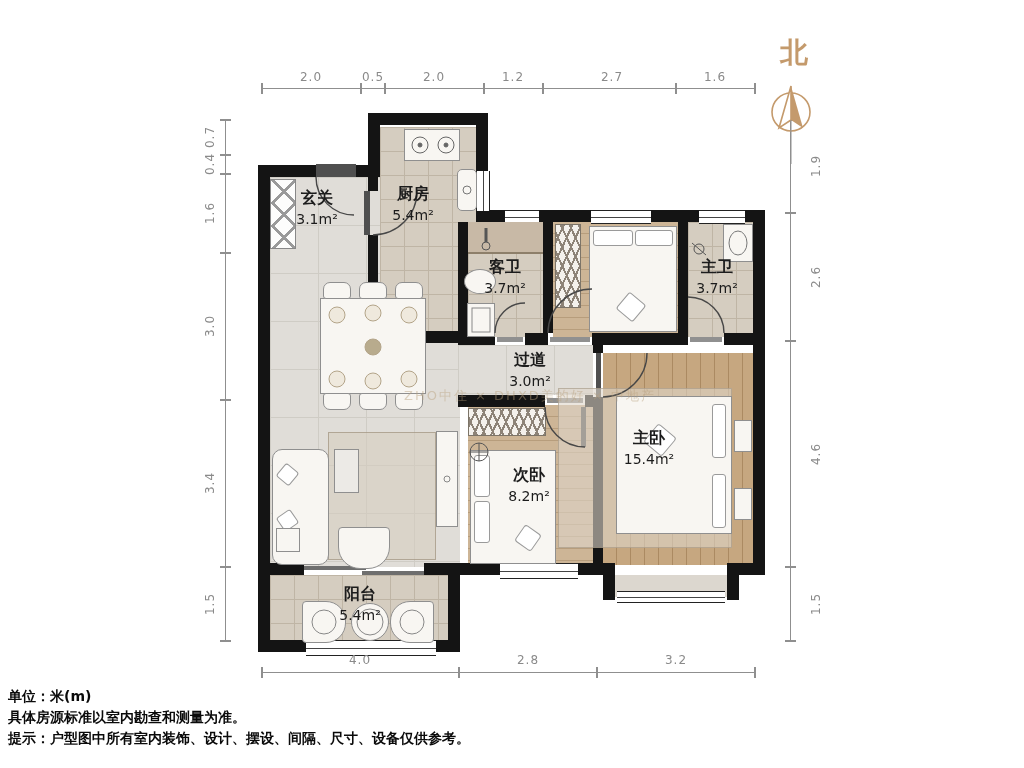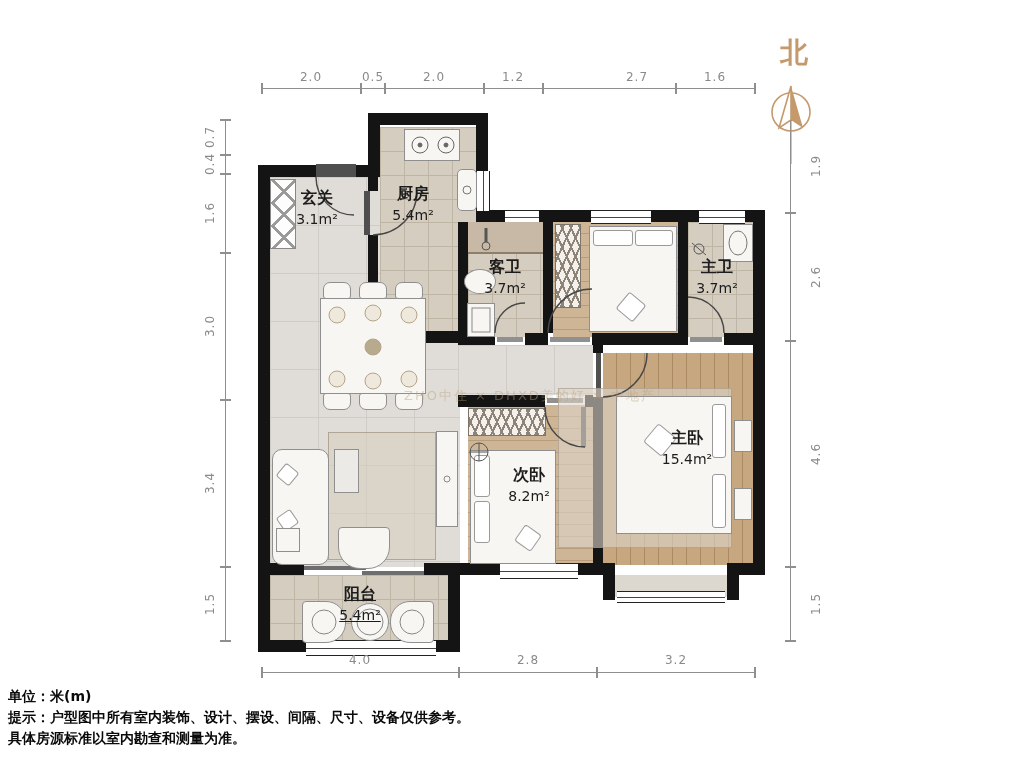--- a/index.html
+++ b/index.html
@@ -217,46 +217,50 @@
     <span class="ra">5.4m²</span>
   </div>
   <div class="room-label" style="left:460px;top:257px;width:90px;">
     <span class="rn">客卫</span>
     <span class="ra">3.7m²</span>
   </div>
   <div class="room-label" style="left:672px;top:257px;width:90px;">
     <span class="rn">主卫</span>
     <span class="ra">3.7m²</span>
   </div>
+  <div class="room-label" style="left:485px;top:350px;width:90px;">
+    <span class="rn">过道</span>
+    <span class="ra">3.0m²</span>
+  </div>
   <div class="room-label" style="left:484px;top:465px;width:90px;">
     <span class="rn">次卧</span>
     <span class="ra">8.2m²</span>
   </div>
-  <div class="room-label" style="left:642px;top:428px;width:90px;">
+  <div class="room-label" style="left:604px;top:428px;width:90px;">
     <span class="rn">主卧</span>
     <span class="ra">15.4m²</span>
   </div>
-  <div class="room-label" style="left:315px;top:584px;width:90px;text-decoration:underline;">
+  <div class="room-label" style="left:315px;top:584px;width:90px;">
     <span class="rn">阳台</span>
     <span class="ra">5.4m²</span>
   </div>
 
   <div class="dimline" style="left:262px;top:88px;width:494px;height:1px;"></div>
   <div class="tick" style="left:261px;top:83px;width:2px;height:11px;"></div>
   <div class="tick" style="left:360px;top:83px;width:2px;height:11px;"></div>
   <div class="tick" style="left:384px;top:83px;width:2px;height:11px;"></div>
   <div class="tick" style="left:483px;top:83px;width:2px;height:11px;"></div>
   <div class="tick" style="left:542px;top:83px;width:2px;height:11px;"></div>
   <div class="tick" style="left:675px;top:83px;width:2px;height:11px;"></div>
   <div class="tick" style="left:754px;top:83px;width:2px;height:11px;"></div>
   <div class="dimlabel" style="left:291px;top:69px;">2.0</div>
   <div class="dimlabel" style="left:353px;top:69px;">0.5</div>
   <div class="dimlabel" style="left:414px;top:69px;">2.0</div>
   <div class="dimlabel" style="left:493px;top:69px;">1.2</div>
-  <div class="dimlabel" style="left:617px;top:69px;">2.7</div>
+  <div class="dimlabel" style="left:592px;top:69px;">2.7</div>
   <div class="dimlabel" style="left:695px;top:69px;">1.6</div>
 
   <div class="dimline" style="left:225px;top:120px;width:1px;height:521px;"></div>
   <div class="tick" style="left:220px;top:119px;width:11px;height:2px;"></div>
   <div class="tick" style="left:220px;top:154px;width:11px;height:2px;"></div>
   <div class="tick" style="left:220px;top:173px;width:11px;height:2px;"></div>
   <div class="tick" style="left:220px;top:252px;width:11px;height:2px;"></div>
   <div class="tick" style="left:220px;top:399px;width:11px;height:2px;"></div>
   <div class="tick" style="left:220px;top:566px;width:11px;height:2px;"></div>
   <div class="tick" style="left:220px;top:640px;width:11px;height:2px;"></div>
@@ -292,17 +296,17 @@
     <circle cx="28" cy="36" r="19" stroke="#c49a6c" stroke-width="1.6" fill="none"></circle>
     <path d="M28 10 L16 52 L28 44 Z" stroke="#c49a6c" stroke-width="1.6" fill="#ffffff"></path>
     <path d="M28 10 L40 52 L28 44 Z" fill="#c49a6c"></path>
     <line x1="28" y1="44" x2="28" y2="88" stroke="#8f8f8f" stroke-width="1"></line>
   </svg>
 
   <div class="watermark">ZHO中住 × DHXD美的好 × 中地产</div>
 
   <div class="notes">
     <div>单位：米(m)</div>
+    <div>具体房源标准以室内勘查和测量为准。</div>
     <div>提示：户型图中所有室内装饰、设计、摆设、间隔、尺寸、设备仅供参考。</div>
-    <div>具体房源标准以室内勘查和测量为准。</div>
   </div>
 
 </div>
 
 </body></html>

